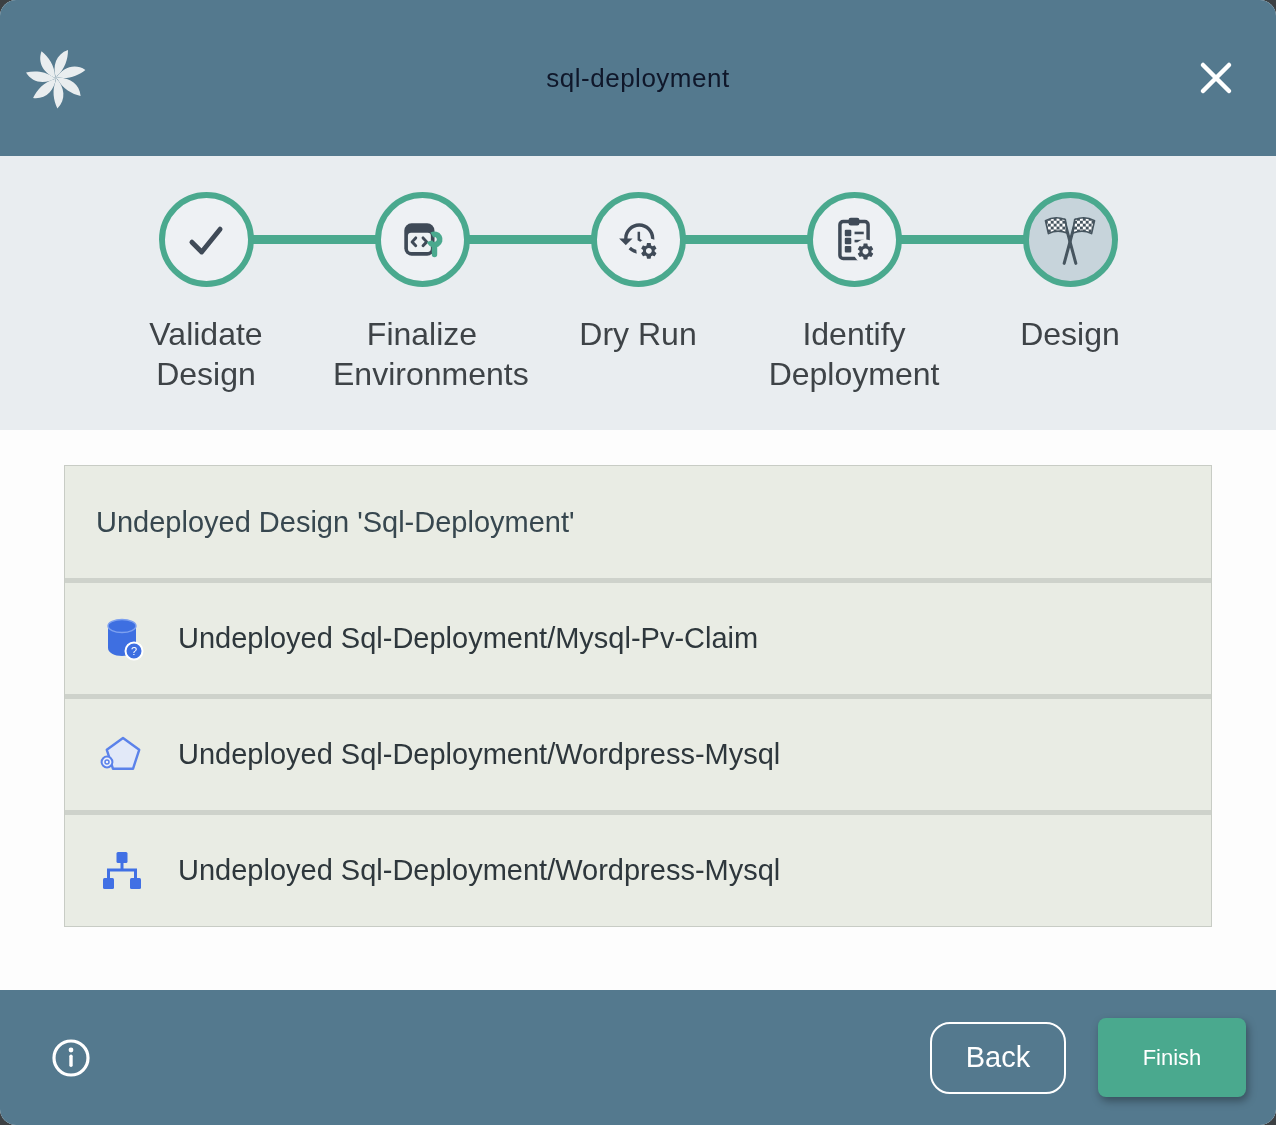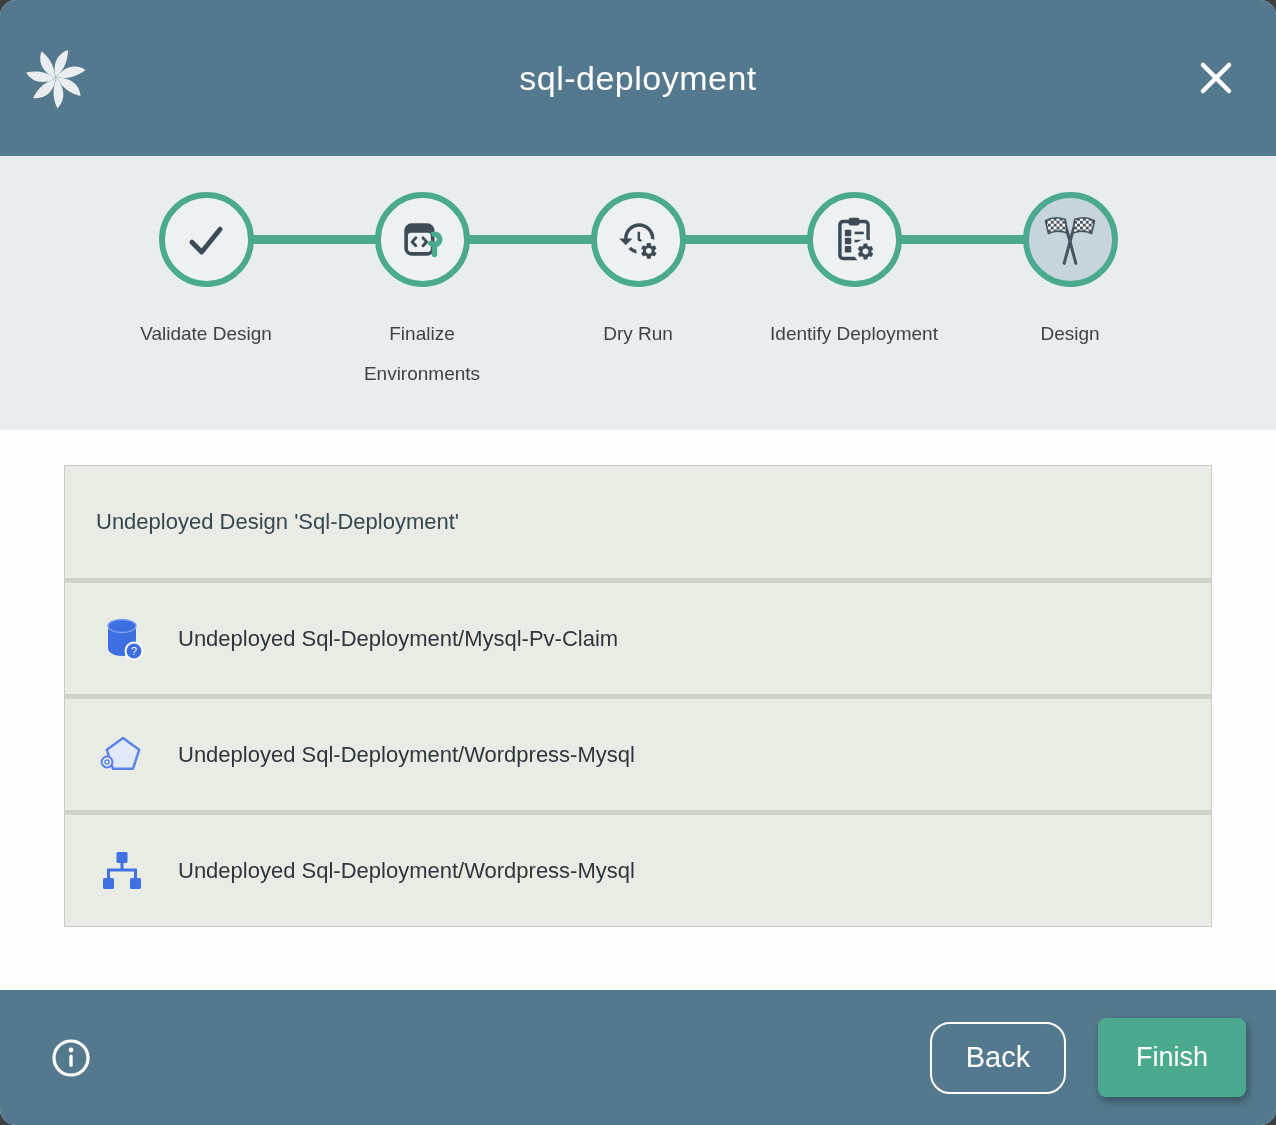--- a/index.html
+++ b/index.html
@@ -17,47 +17,47 @@
     --row-text:#2e373c;
     --backdrop:#3c4043;
   }
   *{margin:0;padding:0;box-sizing:border-box;}
   html,body{width:1276px;height:1125px;background:var(--backdrop);font-family:"Liberation Sans",sans-serif;}
   .dialog{width:1276px;height:1125px;border-radius:16px;overflow:hidden;display:flex;flex-direction:column;background:var(--content-bg);}
 
   
   .hdr{height:156px;min-height:156px;background:var(--header-bg);position:relative;display:flex;align-items:center;justify-content:center;}
   .logo{position:absolute;left:24px;top:46px;width:64px;height:64px;}
-  .title{color:#ffffff;font-size:34px;font-weight:500;letter-spacing:.5px;}
+  .title{color:#0f172a;font-size:26px;font-weight:500;letter-spacing:.5px;}
   .close-btn{position:absolute;right:38px;top:56px;width:44px;height:44px;background:none;border:none;cursor:pointer;display:flex;align-items:center;justify-content:center;}
 
   
   .stepper{height:274px;min-height:274px;background:var(--stepper-bg);}
   .steps{width:1080px;margin:36px auto 0;position:relative;display:flex;}
   .connector{position:absolute;left:108px;right:108px;top:43px;height:9px;background:var(--accent);}
   .step{width:216px;display:flex;flex-direction:column;align-items:center;position:relative;}
   .circle{width:95px;height:95px;border:6px solid var(--accent);border-radius:50%;background:var(--circle-fill);display:flex;align-items:center;justify-content:center;}
   .step.active .circle{background:var(--active-circle-fill);}
-  .step-label{margin-top:27px;font-size:19px;color:var(--label-color);text-align:center;line-height:40px;max-width:178px;}
+  .step-label{margin-top:27px;font-size:32px;color:var(--label-color);text-align:center;line-height:40px;max-width:178px;}
 
   
   .content{flex:1;background:var(--content-bg);}
   .panel{width:1148px;margin:35px auto 0;border:1px solid var(--panel-border);background:#fff;}
   .row{background:var(--panel-bg);display:flex;align-items:center;min-height:116px;padding-left:34px;}
   .row.title-row{min-height:112px;padding-left:31px;}
   .row + .row{border-top:5px solid var(--divider);}
   .row-icon{width:46px;height:46px;flex:0 0 46px;}
-  .row-text{font-size:22px;color:var(--row-text);margin-left:33px;}
+  .row-text{font-size:29px;color:var(--row-text);margin-left:33px;}
   .title-row .row-text{margin-left:0;color:#37474f;}
 
   
   .ftr{height:135px;min-height:135px;background:var(--header-bg);display:flex;align-items:center;}
   .info-btn{margin-left:50px;width:42px;height:42px;background:none;border:none;cursor:pointer;padding:0;}
   .back-btn{margin-left:auto;width:136px;height:72px;border:2px solid #fff;border-radius:20px;background:transparent;color:#fff;font-size:29px;font-family:"Liberation Sans",sans-serif;cursor:pointer;}
-  .finish-btn{margin-left:32px;margin-right:30px;width:148px;height:79px;border:none;border-radius:8px;background:var(--accent);color:#fff;font-size:27px;font-family:"Liberation Sans",sans-serif;cursor:pointer;box-shadow:2px 4px 8px rgba(0,0,0,.35);}
+  .finish-btn{margin-left:32px;margin-right:30px;width:148px;height:79px;border:none;border-radius:8px;background:var(--accent);color:#fff;font-size:22px;font-family:"Liberation Sans",sans-serif;cursor:pointer;box-shadow:2px 4px 8px rgba(0,0,0,.35);}
 </style>
 </head>
 <body>
 
 <div class="dialog">
 
   <div class="hdr">
     <svg class="logo" viewBox="0 0 64 64">
       <g fill="#e9edef">
         <path d="M32 32 C 28 20 32 8 44 4 C 44 13 41 23 33 30 Z"></path>

